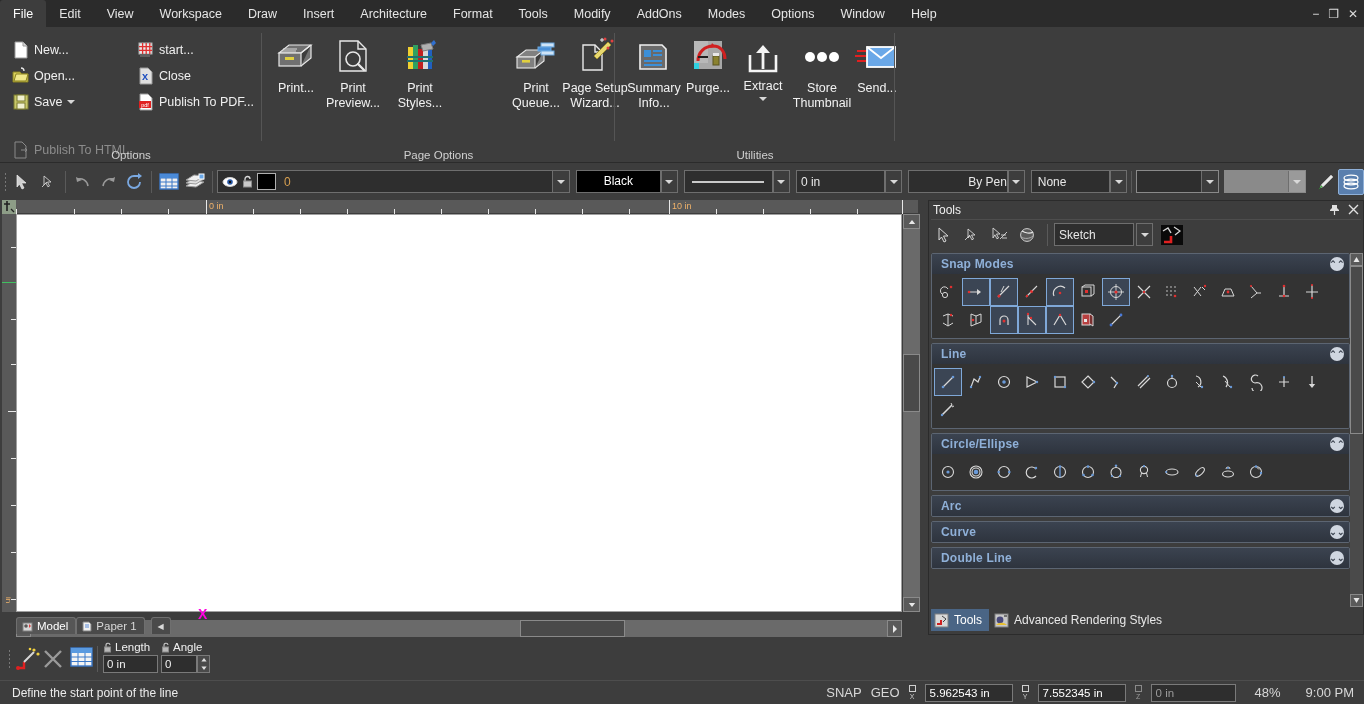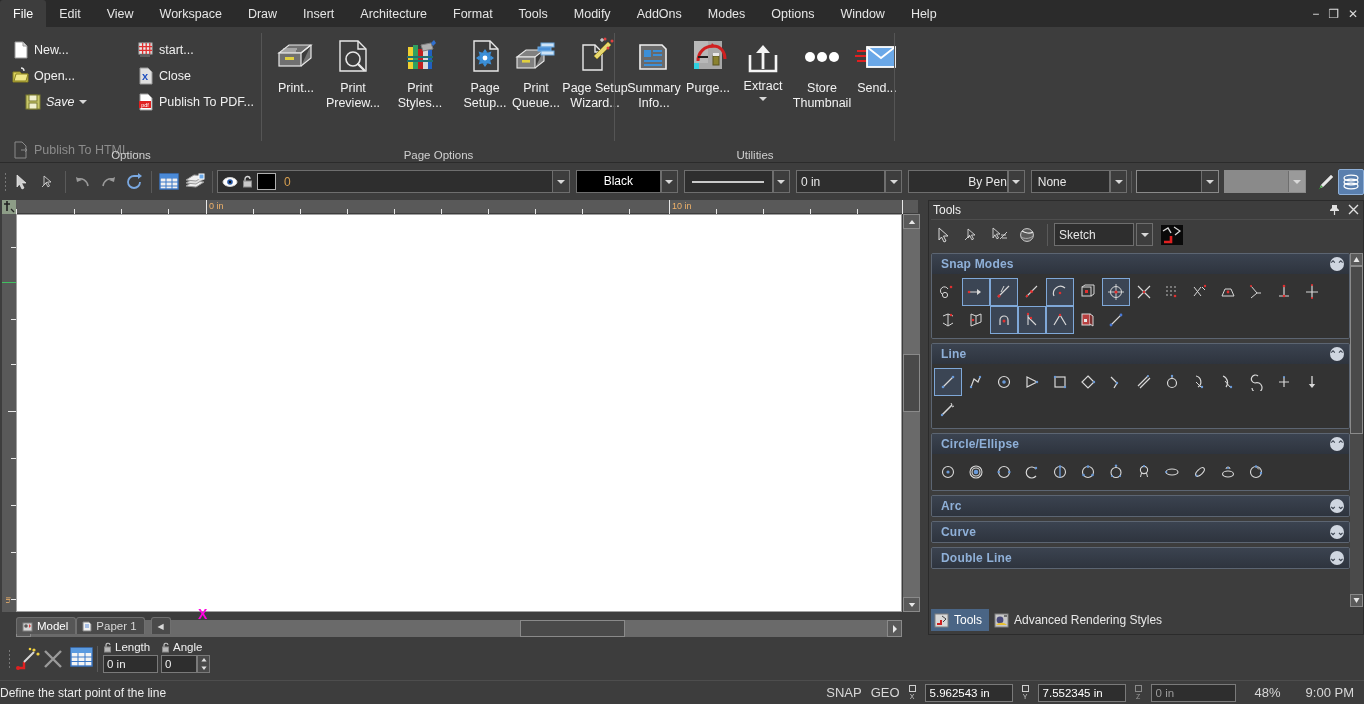--- a/index.html
+++ b/index.html
@@ -143,21 +143,21 @@
   }
   .spin { width: 13px; height: 18px; background: #4a4a4a; border: 1px solid #7a7a7a;
           display:flex; flex-direction: column; }
   .spin div { flex:1; display:flex; align-items:center; justify-content:center; }
 
   
   .statusbar {
     position: absolute; left: 0; top: 680px; width: 1364px; height: 24px;
     background: #3d3d3d; border-top: 1px solid #4d4d4d; display: flex; align-items: center;
   }
-  .status-msg { font-size: 12px; color: #ececec; padding-left: 0; }
+  .status-msg { font-size: 12px; color: #ececec; padding-left: 12px; }
   .status-right { margin-left: auto; display: flex; align-items: center; gap: 9px; padding-right: 10px; }
   .status-lbl { font-size: 13px; color: #d8d8d8; }
   .coordbox {
     height: 18px; background: #2e2e2e; border: 1px solid #7a7a7a; color: #ffffff;
     font-size: 11.5px; display: flex; align-items: center; padding: 0 4px;
   }
   .coordbox.dim { color: #9a9a9a; }
   .axis-ic { display:flex; flex-direction: column; align-items: center; font-size: 7px; color: #c8c8c8; line-height: 1; }
   .axis-ic .sq { width: 7px; height: 7px; border: 1px solid #d0d0d0; margin-bottom: 1px; }
 
@@ -255,21 +255,21 @@
         <span class="ic">
           <svg width="18" height="18" viewBox="0 0 18 18">
               <path d="M1 5h7l2 2h6v8H1z" fill="#d8d05a" stroke="#8a8220"></path>
               <path d="M4 7h12l-2 7H2z" fill="#f0e88a" stroke="#8a8220"></path>
               <path d="M9 1a3 3 0 0 1 3 3" fill="none" stroke="#e8e8e8" stroke-width="1.3"></path>
             </svg>
         </span>
         <span>Open...</span>
       </div>
 
-      <div class="filebtn" style="left:24px; top:64px;font-style:italic;">
+      <div class="filebtn" style="left:12px; top:64px;">
         <span class="ic">
           <svg width="18" height="18" viewBox="0 0 18 18">
               <rect x="2" y="2" width="14" height="14" fill="#c8c86a" stroke="#7a7a30"></rect>
               <rect x="5" y="2" width="8" height="6" fill="#f0f0d0" stroke="#7a7a30"></rect>
               <rect x="5" y="10" width="8" height="6" fill="#f0f0d0" stroke="#7a7a30"></rect>
             </svg>
         </span>
         <span>Save</span>
         <span class="dd-arrow"></span>
       </div>
@@ -360,35 +360,20 @@
               <rect x="26" y="11" width="5" height="23" fill="#d8d8d8"></rect>
               <rect x="31" y="13" width="4" height="21" fill="#2060c0"></rect>
               <path d="M10 22h26M10 26h26" stroke="#207070" stroke-width="2"></path>
               <path d="M24 10l10-2 2 6-10 2z" fill="#b0b0b0" stroke="#808080"></path>
               <path d="M34 8l3-3 2 3-3 3z" fill="#3070d0"></path>
             </svg>
         </span>
         <span class="lbl">Print Styles...</span>
       </div>
 
-      <div class="bigbtn" style="left:195px; top:8px; width:56px;">
-        <span class="ic">
-          <svg width="46" height="44" viewBox="0 0 46 44">
-              <path d="M12 6h16l8 8v22H12z" fill="none" stroke="#e8e8e8" stroke-width="1.4"></path>
-              <path d="M28 6v8h8" fill="none" stroke="#e8e8e8" stroke-width="1.4"></path>
-              <g fill="#3b8fd8">
-                <circle cx="23" cy="23" r="6"></circle>
-                <path d="M23 14l2.4 3.4h-4.8zM23 32l2.4-3.4h-4.8zM14 23l3.4-2.4v4.8zM32 23l-3.4-2.4v4.8zM16.6 16.6l4 1.2-2.8 2.8zM29.4 29.4l-4-1.2 2.8-2.8zM29.4 16.6l-1.2 4-2.8-2.8zM16.6 29.4l1.2-4 2.8 2.8z"></path>
-              </g>
-              <circle cx="23" cy="23" r="2.4" fill="#ffffff"></circle>
-            </svg>
-        </span>
-        <span class="lbl">Page
-Setup...</span>
-      </div>
 
       <div class="bigbtn" style="left:246px; top:8px; width:56px;">
         <span class="ic">
           <svg width="46" height="44" viewBox="0 0 46 44">
               <g stroke="#e8e8e8" fill="#808080" stroke-width="1.1">
                 <path d="M4 22 13 15h18l-9 7z"></path>
                 <rect x="4" y="22" width="18" height="11"></rect>
                 <path d="M22 33l9-7V15"></path>
                 <rect x="9" y="25" width="8" height="2.6" fill="#e0d040" stroke="none"></rect>
               </g>

